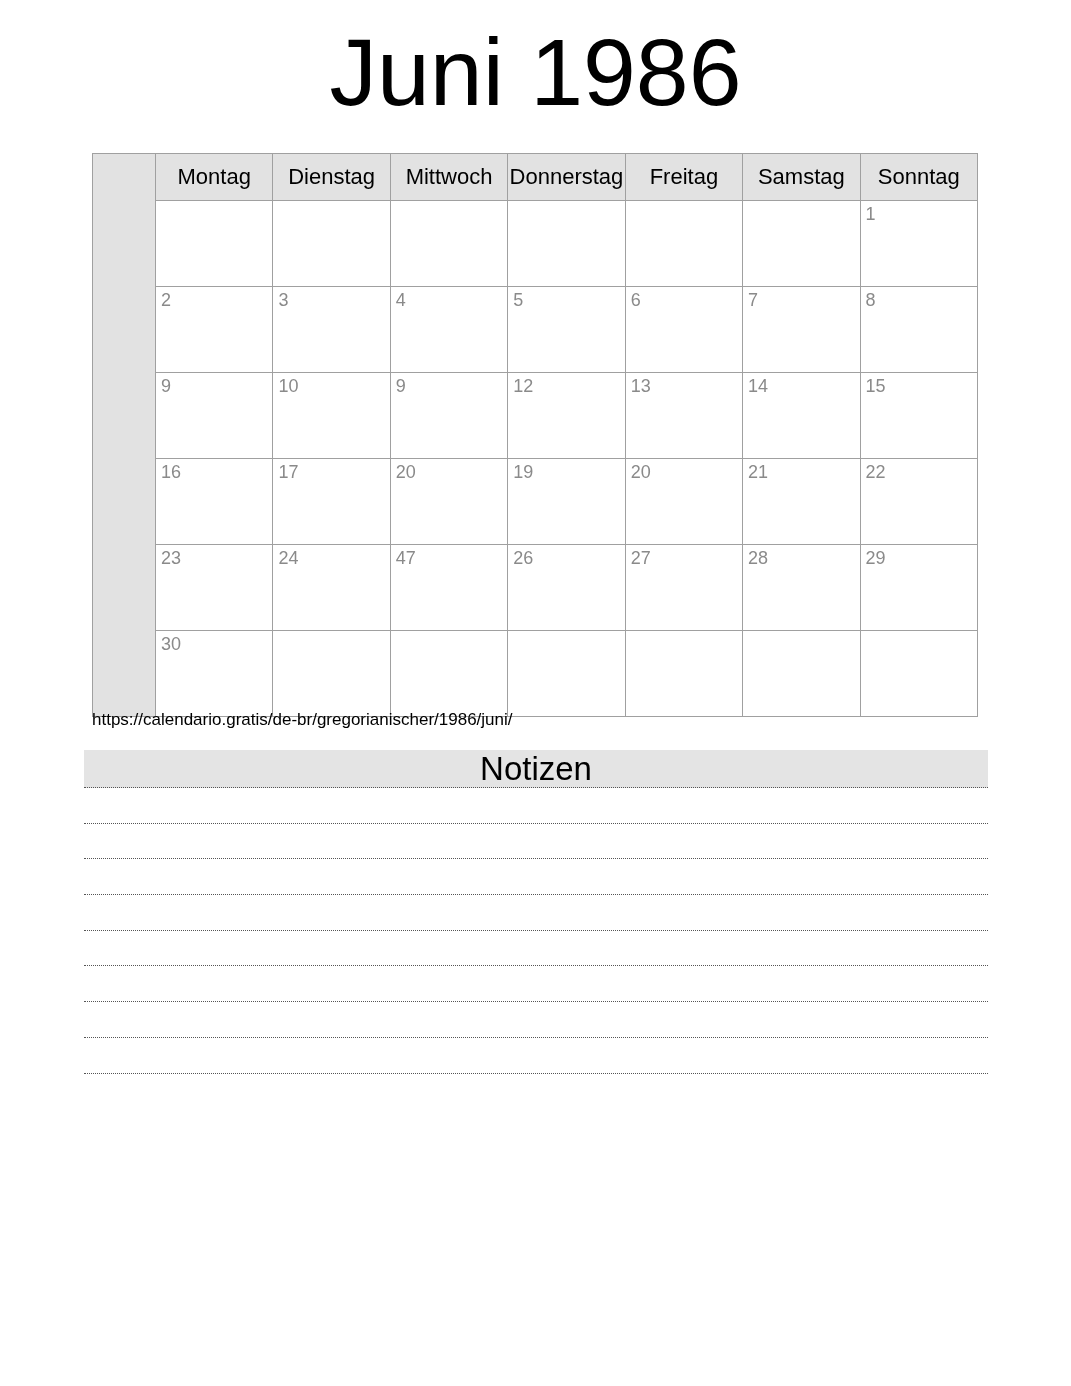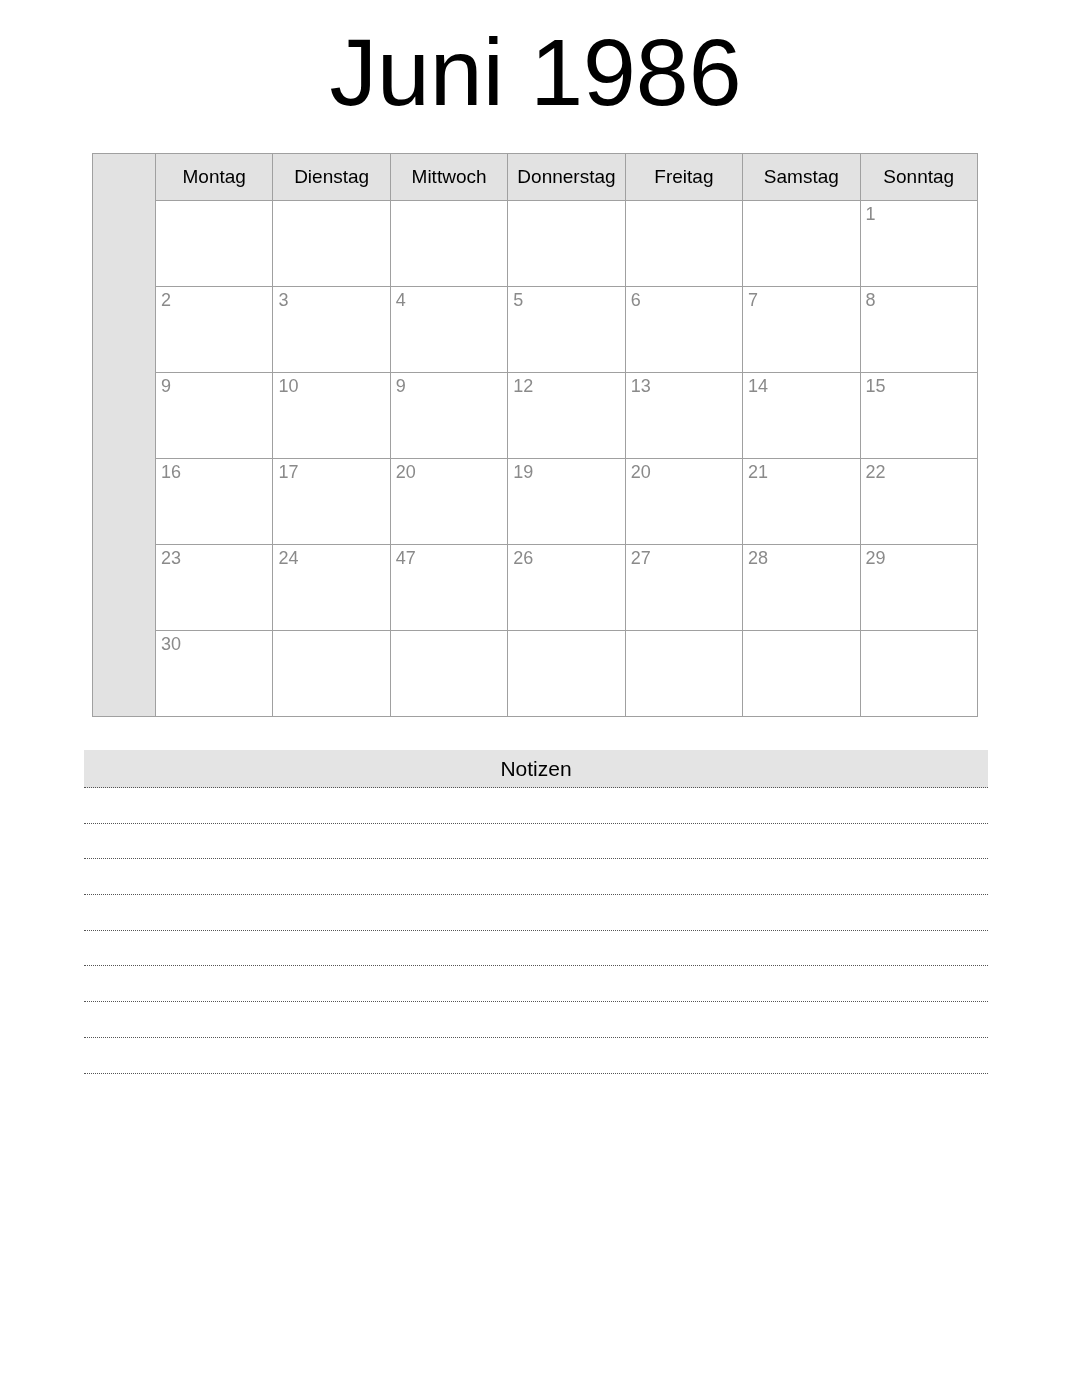--- a/index.html
+++ b/index.html
@@ -22,38 +22,38 @@
   table.calendar{
     position:absolute;left:92px;top:153px;width:886px;
     border-collapse:collapse;table-layout:fixed;
   }
   table.calendar th,table.calendar td{
     border:1px solid var(--table-border);padding:0;
   }
   th.weekcol{background:var(--header-bg);}
   th.day-head{
     background:var(--header-bg);height:46px;
-    font-size:19px;font-weight:400;text-align:center;color:var(--text);
+    font-size:22px;font-weight:400;text-align:center;color:var(--text);
   }
   td.day-cell{height:85px;vertical-align:top;background:#ffffff;}
   .day-num{
     display:block;padding:4px 0 0 5px;
     font-size:18px;line-height:1.1;color:var(--day-number);
   }
   .url{
     position:absolute;left:92px;top:710px;
     font-size:17px;color:var(--text);white-space:nowrap;
   }
   .notes-header{
     position:absolute;left:84px;top:750px;width:904px;height:38px;
     background:var(--notes-header-bg);
     border-bottom:1px dotted var(--dotted-line);
     box-sizing:border-box;text-align:center;
   }
-  .notes-title{font-size:21px;line-height:37px;color:var(--text);}
+  .notes-title{font-size:33px;line-height:37px;color:var(--text);}
   .notes-lines{position:absolute;left:84px;top:788px;width:904px;}
   .note-line{
     height:35.7px;box-sizing:border-box;
     border-bottom:1px dotted var(--dotted-line);
   }
 </style>
 </head>
 <body>
 
 <div class="page">
@@ -194,20 +194,21 @@
           <td class="day-cell"></td>
           <td class="day-cell"></td>
           <td class="day-cell"></td>
           <td class="day-cell"></td>
           <td class="day-cell"></td>
           <td class="day-cell"></td>
         </tr>
       </tbody>
   </table>
 
+  <div class="url">https://calendario.gratis/de-br/gregorianischer/1986/juni/</div>
 
   <div class="notes-header">
     <span class="notes-title">Notizen</span>
   </div>
 
   <div class="notes-lines">
 
   <div class="note-line"></div>
       <div class="note-line"></div>
       <div class="note-line"></div>

